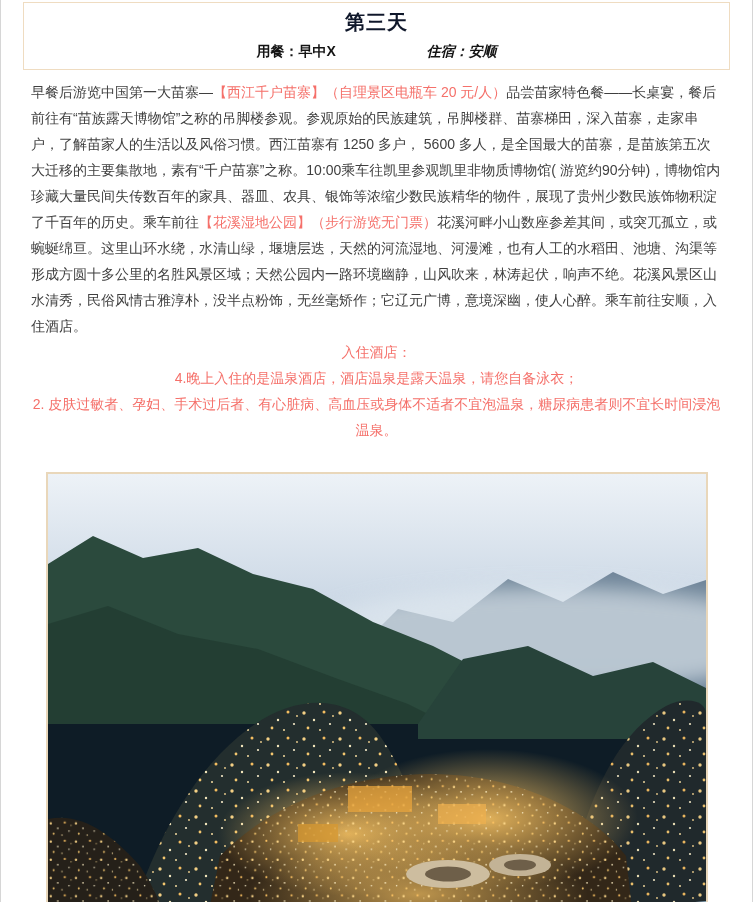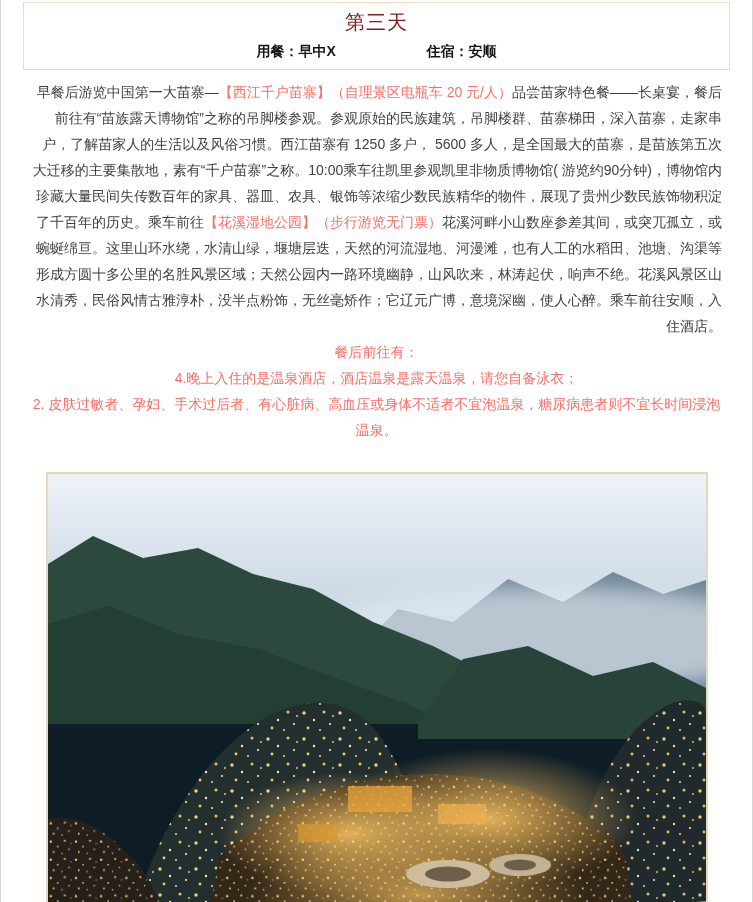--- a/index.html
+++ b/index.html
@@ -16,28 +16,28 @@
   }
   .day-section::before,.day-section::after{
     content:"";position:absolute;bottom:0;width:1px;height:38px;background:#efdcc1;
   }
   .day-section::before{left:0;}
   .day-section::after{right:0;}
   .day-header{
     border:1px solid #efdcc1;background:#fff;
     margin:2px -2px 0 -2px;padding:6px 0 8px 0;text-align:center;
   }
-  .day-title{font-size:20px;font-weight:normal;color:#7f1d1d;letter-spacing:1px;}
+  .day-title{font-size:20px;font-weight:bold;color:#0f172a;letter-spacing:1px;}
   .day-meta{margin-top:7px;font-size:14px;font-weight:bold;color:#141414;}
   .day-meta .meta-item{display:inline-block;}
-  .day-meta .meta-item + .meta-item{margin-left:87px;}
+  .day-meta .meta-item + .meta-item{margin-left:87px;font-style:italic;}
   .body-text{
     margin:9px 6px 0 6px;
     font-size:14px;line-height:26px;color:#3f3f3f;
-    text-align:right;
+    text-align:left;
   }
   .seg{color:#3f3f3f;}
   .seg.hl{color:#f5706a;}
   .notes{font-size:14px;line-height:26px;text-align:center;color:#f5706a;margin:0 6px;}
   .photo-frame{
     width:658px;height:490px;margin:29px auto 0 auto;
     border:2px solid #e9d7ba;box-sizing:content-box;
     background:#0e1c26;
   }
   .photo-frame svg{display:block;width:100%;height:100%;}
@@ -52,21 +52,21 @@
       <div class="day-title">第三天</div>
       <div class="day-meta">
         <span class="meta-item">用餐：早中X</span>
         <span class="meta-item">住宿：安顺</span>
       </div>
     </div>
 
     <div class="body-text"><span class="seg">早餐后游览中国第一大苗寨—</span><span class="seg hl">【西江千户苗寨】（自理景区电瓶车 20 元/人）</span><span class="seg">品尝苗家特色餐——长桌宴，餐后前往有“苗族露天博物馆”之称的吊脚楼参观。参观原始的民族建筑，吊脚楼群、苗寨梯田，深入苗寨，走家串户，了解苗家人的生活以及风俗习惯。西江苗寨有 1250 多户， 5600 多人，是全国最大的苗寨，是苗族第五次大迁移的主要集散地，素有“千户苗寨”之称。10:00乘车往凯里参观凯里非物质博物馆( 游览约90分钟)，博物馆内珍藏大量民间失传数百年的家具、器皿、农具、银饰等浓缩少数民族精华的物件，展现了贵州少数民族饰物积淀了千百年的历史。乘车前往</span><span class="seg hl">【花溪湿地公园】（步行游览无门票）</span><span class="seg">花溪河畔小山数座参差其间，或突兀孤立，或蜿蜒绵亘。这里山环水绕，水清山绿，堰塘层迭，天然的河流湿地、河漫滩，也有人工的水稻田、池塘、沟渠等形成方圆十多公里的名胜风景区域；天然公园内一路环境幽静，山风吹来，林涛起伏，响声不绝。花溪风景区山水清秀，民俗风情古雅淳朴，没半点粉饰，无丝毫矫作；它辽元广博，意境深幽，使人心醉。乘车前往安顺，入住酒店。</span></div>
 
     <div class="notes">
-      <div>餐后前往有：</div>
+      <div>入住酒店：</div>
       <div>4.晚上入住的是温泉酒店，酒店温泉是露天温泉，请您自备泳衣；</div>
       <div>2. 皮肤过敏者、孕妇、手术过后者、有心脏病、高血压或身体不适者不宜泡温泉，糖尿病患者则不宜长时间浸泡温泉。</div>
     </div>
 
     <div class="photo-frame">
       <svg viewBox="0 0 658 490" preserveAspectRatio="none" aria-hidden="true">
         <defs>
           <linearGradient id="sky" x1="0" y1="0" x2="0" y2="1">
             <stop offset="0" stop-color="#edf2f7"></stop>
             <stop offset="0.55" stop-color="#c9d6e4"></stop>

